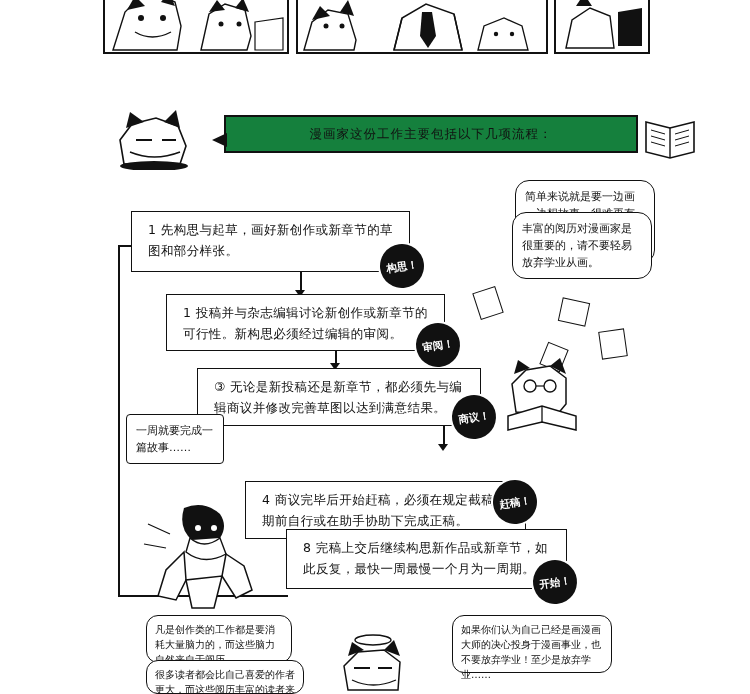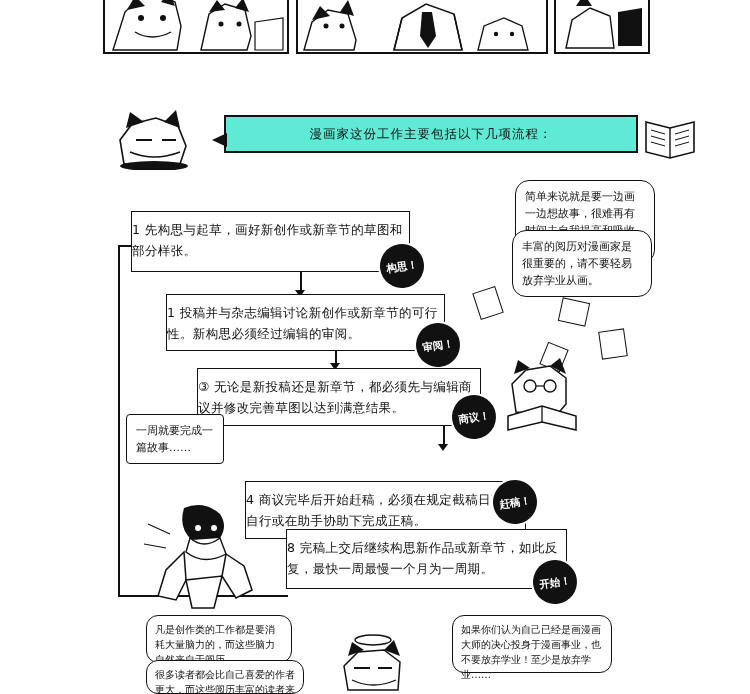--- a/index.html
+++ b/index.html
@@ -16,21 +16,21 @@
   
   .strip{position:absolute;top:0;left:0;width:750px;height:50px;}
   .panel{
     position:absolute;top:-10px;border:2px solid #111;background:#fff;
     overflow:hidden;
   }
 
   
   .box{
     position:absolute;border:1.5px solid #111;background:#fff;
-    box-sizing:border-box;padding:8px 0;
+    box-sizing:border-box;padding:8px 16px;
     font-size:12.5px;line-height:1.65;letter-spacing:.4px;
   }
 
   
   .balloon{
     position:absolute;border:1.5px solid #111;background:#fff;
     box-sizing:border-box;padding:7px 9px;border-radius:14px;
     font-size:11px;line-height:1.55;
   }
   .balloon.sq{border-radius:4px;}
@@ -50,21 +50,21 @@
   .vline{width:1.5px;}
   .hline{height:1.5px;}
   .arrow{
     position:absolute;width:0;height:0;
     border-left:5px solid transparent;border-right:5px solid transparent;
     border-top:7px solid #111;
   }
 
   
   .banner{
-    position:absolute;border:2px solid #111;background:#5eead4;
+    position:absolute;border:2px solid #111;background:#15803d;
     box-sizing:border-box;display:flex;align-items:center;justify-content:center;
     font-size:12.5px;letter-spacing:1px;
   }
   .banner:after{
     content:"";position:absolute;left:-14px;top:16px;
     width:0;height:0;border-top:7px solid transparent;border-bottom:7px solid transparent;
     border-right:15px solid #111;
   }
 
   
@@ -147,21 +147,21 @@
       <path d="M28 10 L4 4 L4 34 L28 40 L52 34 L52 4 Z" fill="#fff" stroke="#111" stroke-width="1.6"></path>
       <path d="M28 10 L28 40" stroke="#111" stroke-width="1.4"></path>
       <path d="M9 12 L23 16 M9 18 L23 22 M9 24 L23 28" stroke="#111" stroke-width="1"></path>
       <path d="M33 16 L47 12 M33 22 L47 18 M33 28 L47 24" stroke="#111" stroke-width="1"></path>
     </svg>
   </div>
 
   <div class="balloon" style="left:515px;top:180px;width:140px;">
     <span>简单来说就是要一边画一边想故事，很难再有时间去自我提高和吸收灵感！</span>
   </div>
-  <div class="balloon" style="left:512px;top:230px;width:140px;">
+  <div class="balloon" style="left:512px;top:212px;width:140px;">
     <span>丰富的阅历对漫画家是很重要的，请不要轻易放弃学业从画。</span>
   </div>
 
   <div class="paper" style="left:476px;top:289px;width:22px;height:26px;transform:rotate(-18deg);"></div>
   <div class="paper" style="left:560px;top:300px;width:26px;height:22px;transform:rotate(12deg);"></div>
   <div class="paper" style="left:600px;top:330px;width:24px;height:26px;transform:rotate(-8deg);"></div>
   <div class="paper" style="left:543px;top:345px;width:20px;height:22px;transform:rotate(22deg);"></div>
 
   <div class="doodle" style="left:498px;top:358px;">
     <svg width="90" height="76" viewBox="0 0 90 76">

